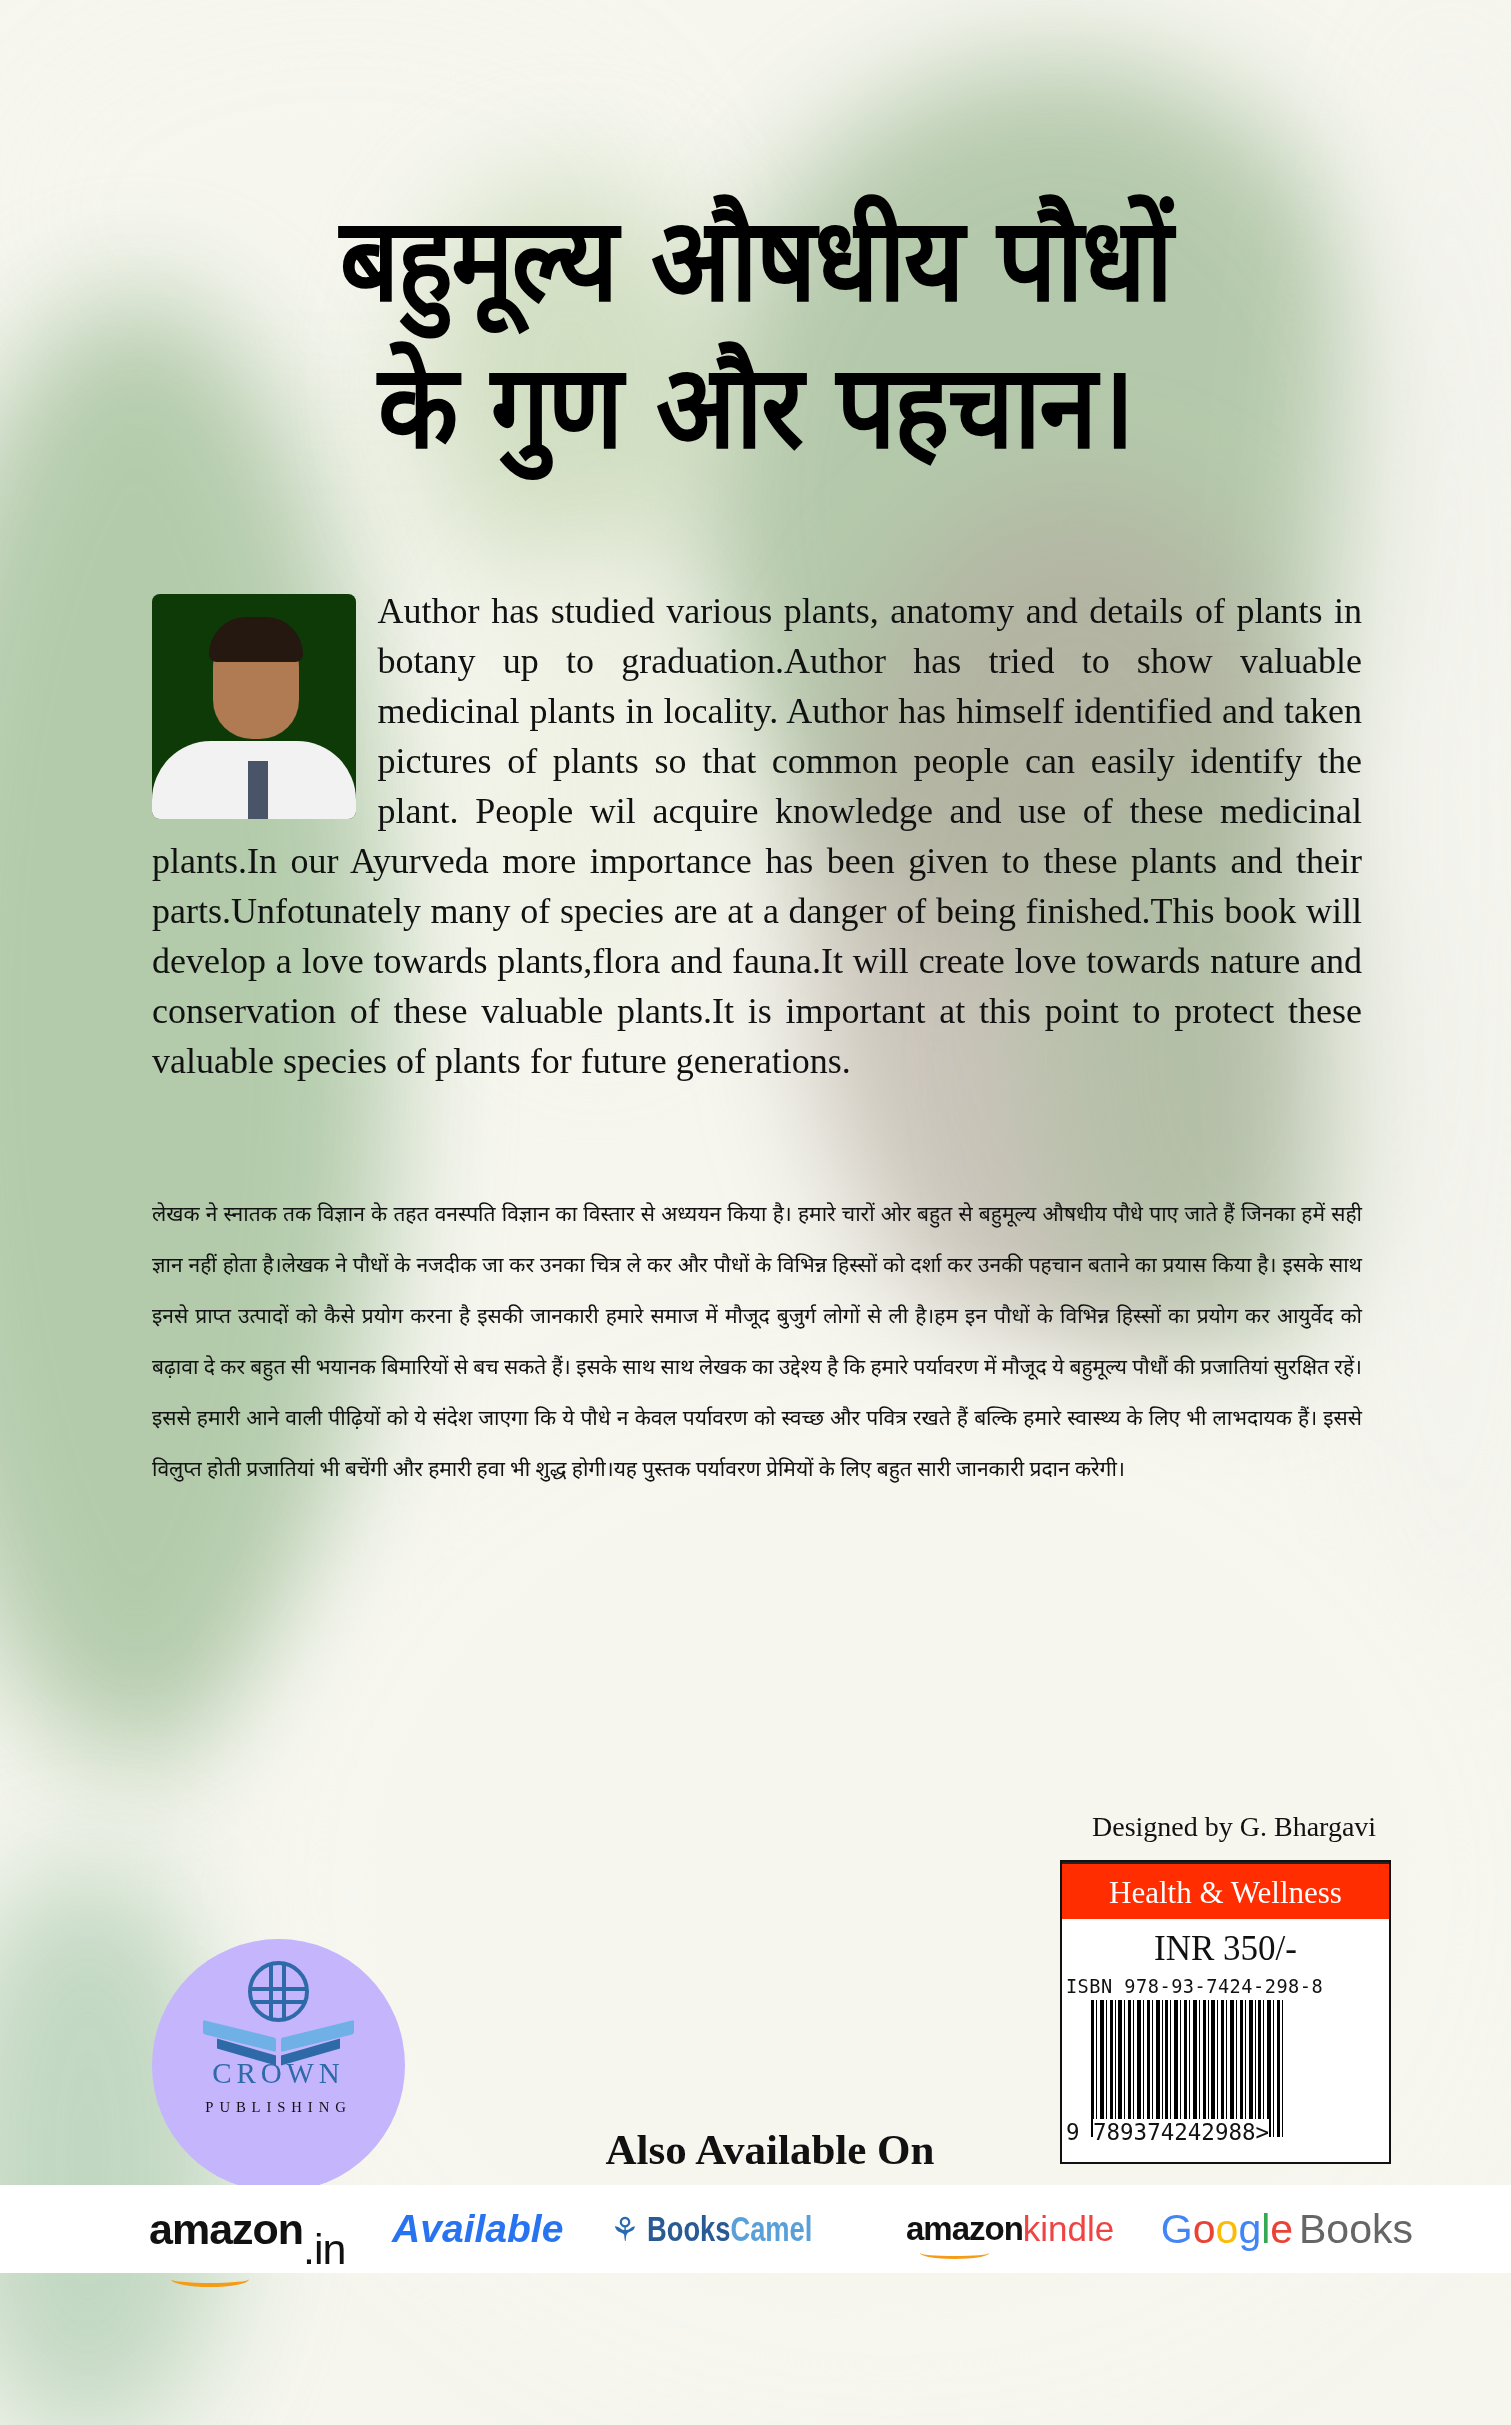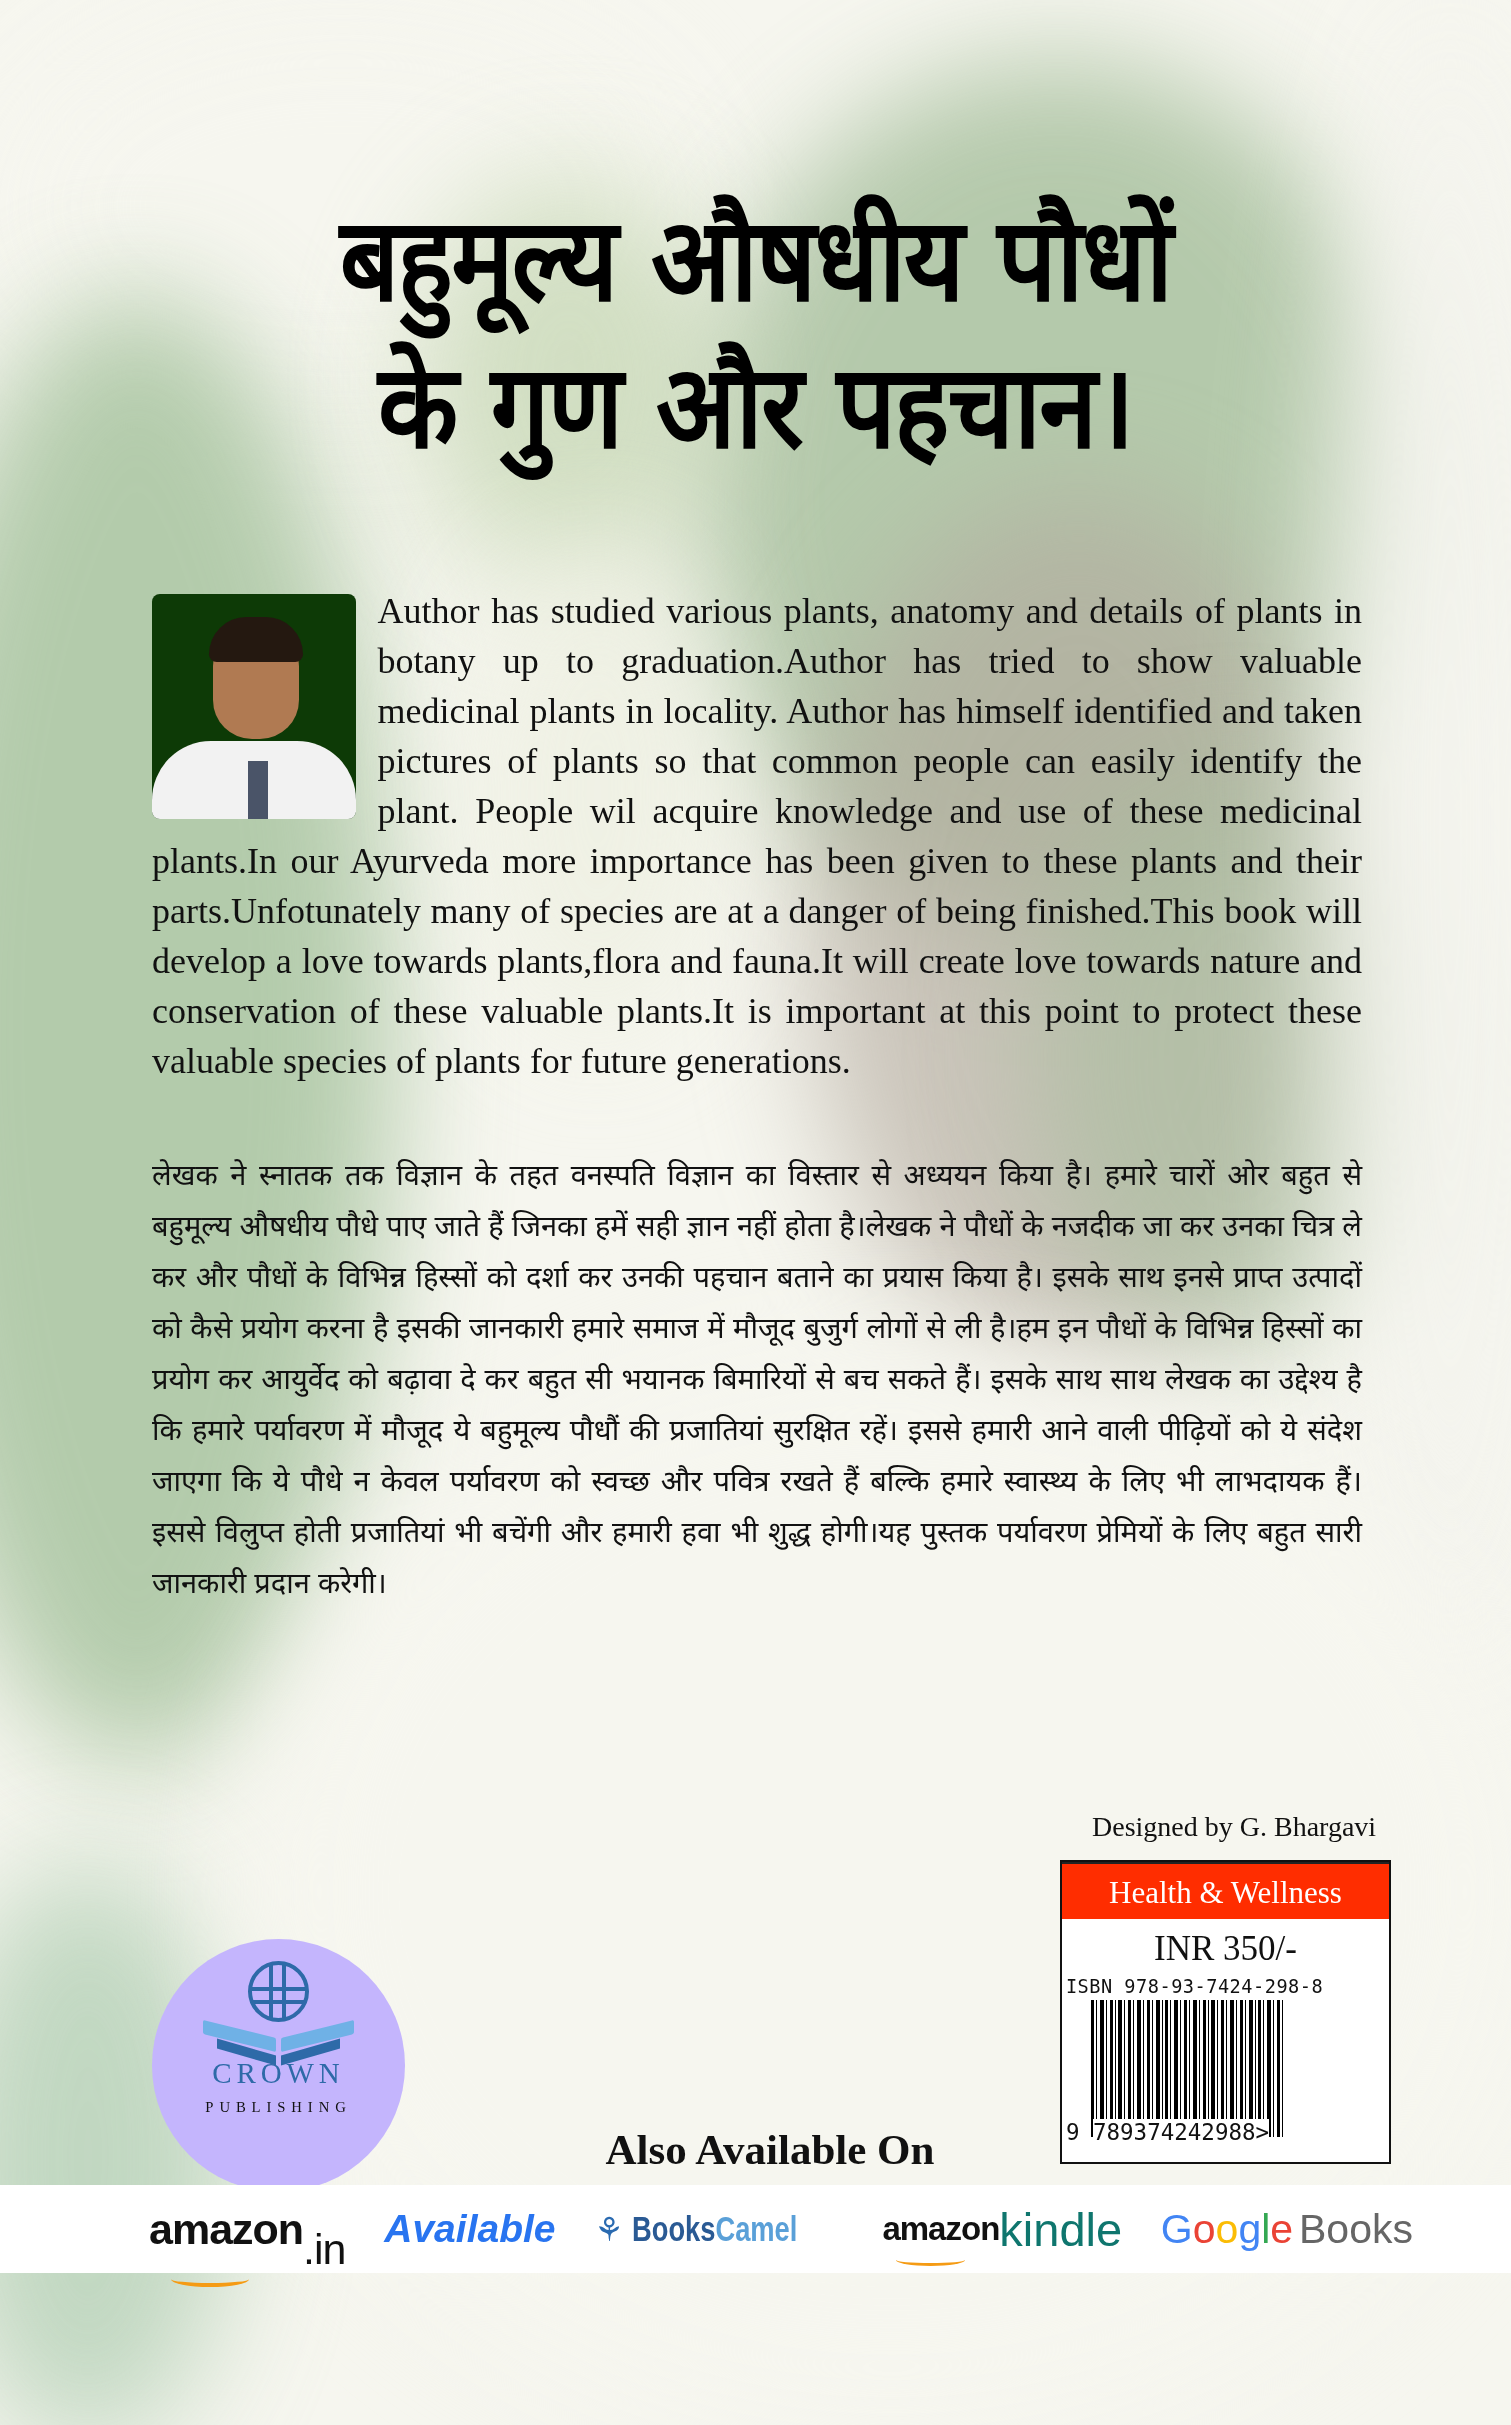--- a/index.html
+++ b/index.html
@@ -47,23 +47,23 @@
     .author-photo {
       float: left; width: 204px; height: 225px; margin: 7.8px 21.6px 5.9px 0;
       border-radius: 7.8px; background: #0d3a06; position: relative; overflow: hidden;
     }
     .photo-head { position: absolute; left: 61px; top: 29px; width: 86px; height: 116px; border-radius: 43px 43px 39px 39px; background: #b07a52; }
     .photo-hair { position: absolute; left: 57px; top: 23.5px; width: 94px; height: 45px; border-radius: 47px 47px 9.8px 9.8px; background: #241810; }
     .photo-shirt { position: absolute; left: 0; top: 147px; width: 204px; height: 88px; border-radius: 59px 59px 0 0; background: #f2f2f2; }
     .photo-tie { position: absolute; left: 96px; top: 167px; width: 19.6px; height: 69px; background: #4a5468; }
 
     .hindi-block {
-      left: 152px; top: 1150px; width: 1210px;
-      font-family: Liberation Sans, sans-serif;
-      font-size: 29px; line-height: 51px; text-align: justify;
+      left: 152px; top: 1189px; width: 1210px;
+      font-family: Liberation Serif, serif;
+      font-size: 21px; line-height: 51px; text-align: justify;
       text-align-last: left;
     }
 
     .designer {
       left: 1039px; top: 1811px; width: 343px; text-align: right;
       font-size: 28px; padding-right: 5.9px;
     }
     .price-box {
       left: 1060px; top: 1860px; width: 331px; height: 304px;
       border: 2.9px solid #111; background: #fff;
@@ -115,21 +115,21 @@
     }
     .logo { position: relative; display: flex; align-items: center; white-space: nowrap; }
     .amazon { font-family: "Liberation Sans", sans-serif; font-weight: bold; font-size: 43px; color: #111; letter-spacing: -1px; }
     .amazon .in { font-weight: normal; margin-top: 40px; }
     .smile { position: absolute; left: 21.6px; bottom: -13.7px; width: 78px; height: 15.7px; border-bottom: 4.9px solid #f59b14; border-radius: 0 0 50% 50%; }
     .flipkart { font-family: "Liberation Sans", sans-serif; font-style: italic; font-weight: bold; font-size: 39px; color: #2874f0; }
     .bookscamel { font-family: "Liberation Sans", sans-serif; font-weight: bold; font-size: 35px; color: #2a5a94; transform: scaleX(.78); transform-origin: left center; }
     .bookscamel .cam { color: #5aa0d8; }
     .bc-icon { font-size: 33px; color: #2a6ab0; margin-right: 7.8px; }
     .kindle-am { font-family: "Liberation Sans", sans-serif; font-weight: bold; font-size: 33px; color: #111; letter-spacing: -1px; }
-    .kindle-k { font-family: "Liberation Sans", sans-serif; font-size: 47px; color: #0f766e; }
+    .kindle-k { font-family: "Liberation Sans", sans-serif; font-size: 35px; color: #ef4444; }
     .smile2 { position: absolute; left: 13.7px; bottom: -9.8px; width: 69px; height: 11.8px; border-bottom: 3.9px solid #f59b14; border-radius: 0 0 50% 50%; }
     .gbooks { font-family: "Liberation Sans", sans-serif; font-size: 41px; }
     .gb .g1{color:#4285f4}.gb .g2{color:#ea4335}.gb .g3{color:#fbbc05}.gb .g4{color:#4285f4}.gb .g5{color:#34a853}.gb .g6{color:#ea4335}
     .gbooks .bk { color: #666; margin-left: 5.9px; }
   </style>
 </head>
 <body>
 
 <div class="bg">
   <div class="blob b10"></div>

